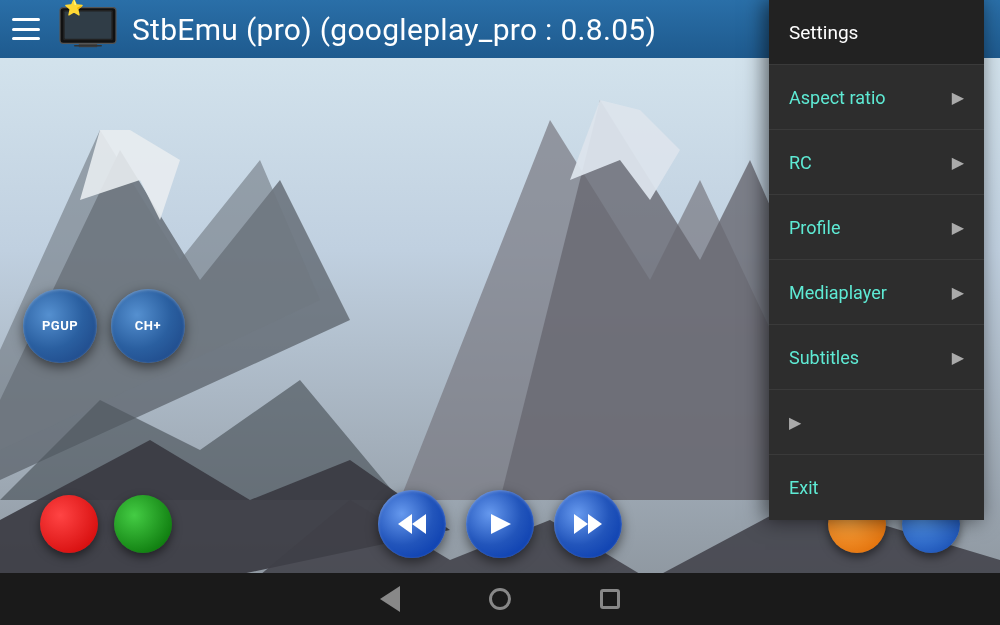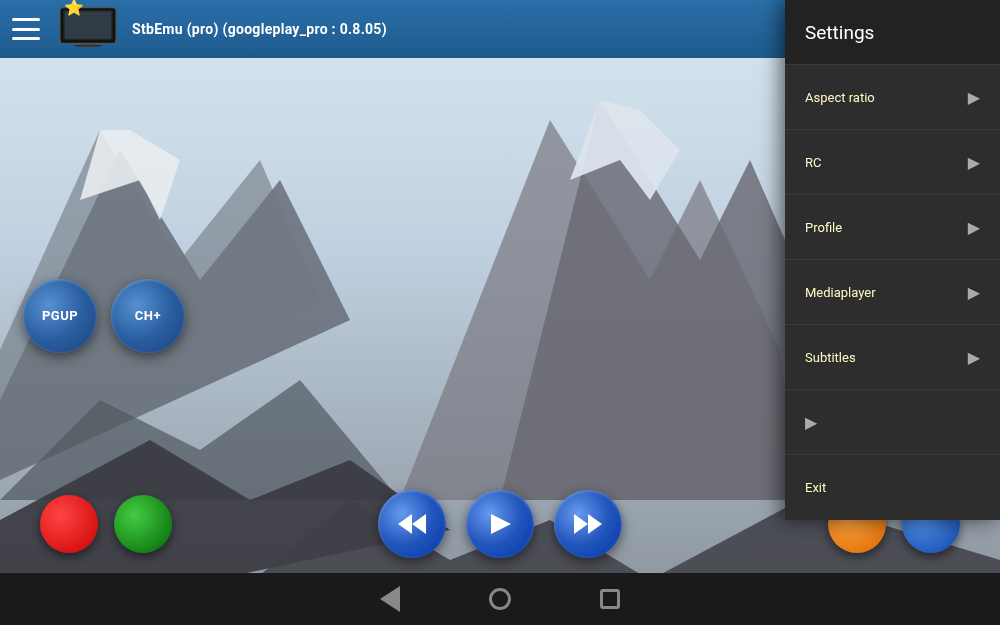--- a/index.html
+++ b/index.html
@@ -82,22 +82,22 @@
       color: #FFD700;
     }
 
     #tv-icon {
       width: 64px;
       height: 42px;
     }
 
     #app-title {
       color: white;
-      font-size: 14px;
-      font-weight: 700;
+      font-size: 30px;
+      font-weight: 400;
       letter-spacing: 0.3px;
     }
 
     
     #bottom-nav {
       position: absolute;
       bottom: 0; left: 0;
       width: 100%;
       height: 52px;
       background: #1a1a1a;
@@ -136,21 +136,21 @@
       width: 20px;
       height: 20px;
       border: 3px solid #888;
       border-radius: 3px;
     }
 
     
     #controls-area {
       position: absolute;
       left: 0;
-      top: 58px;
+      top: 68px;
       width: 220px;
       height: calc(100% - 110px);
       display: flex;
       flex-direction: column;
       justify-content: center;
       padding: 23px;
       gap: 14px;
       z-index: 5;
     }
 
@@ -239,21 +239,21 @@
     }
 
     .media-btn svg {
       fill: white;
     }
 
     
     #dropdown-menu {
       position: absolute;
       top: 0;
-      right: 0;
+      right: 16px;
       width: 215px;
       background: #2d2d2d;
       z-index: 20;
       box-shadow: -4px 0 20px rgba(0,0,0,0.6);
       margin-left: 48px;
     }
 
     .menu-item {
       display: flex;
       align-items: center;
@@ -263,22 +263,22 @@
       border-bottom: 1px solid #3a3a3a;
       cursor: pointer;
       transition: background 0.15s;
     }
 
     .menu-item:first-child {
       background: #222;
     }
 
     .menu-item-label {
-      color: #fef9c3;
-      font-size: 13px;
+      color: #5eead4;
+      font-size: 18px;
       font-weight: 400;
     }
 
     .menu-item:first-child .menu-item-label {
       color: #ffffff;
       font-size: 19px;
     }
 
     .menu-arrow {
       color: #aaa;

